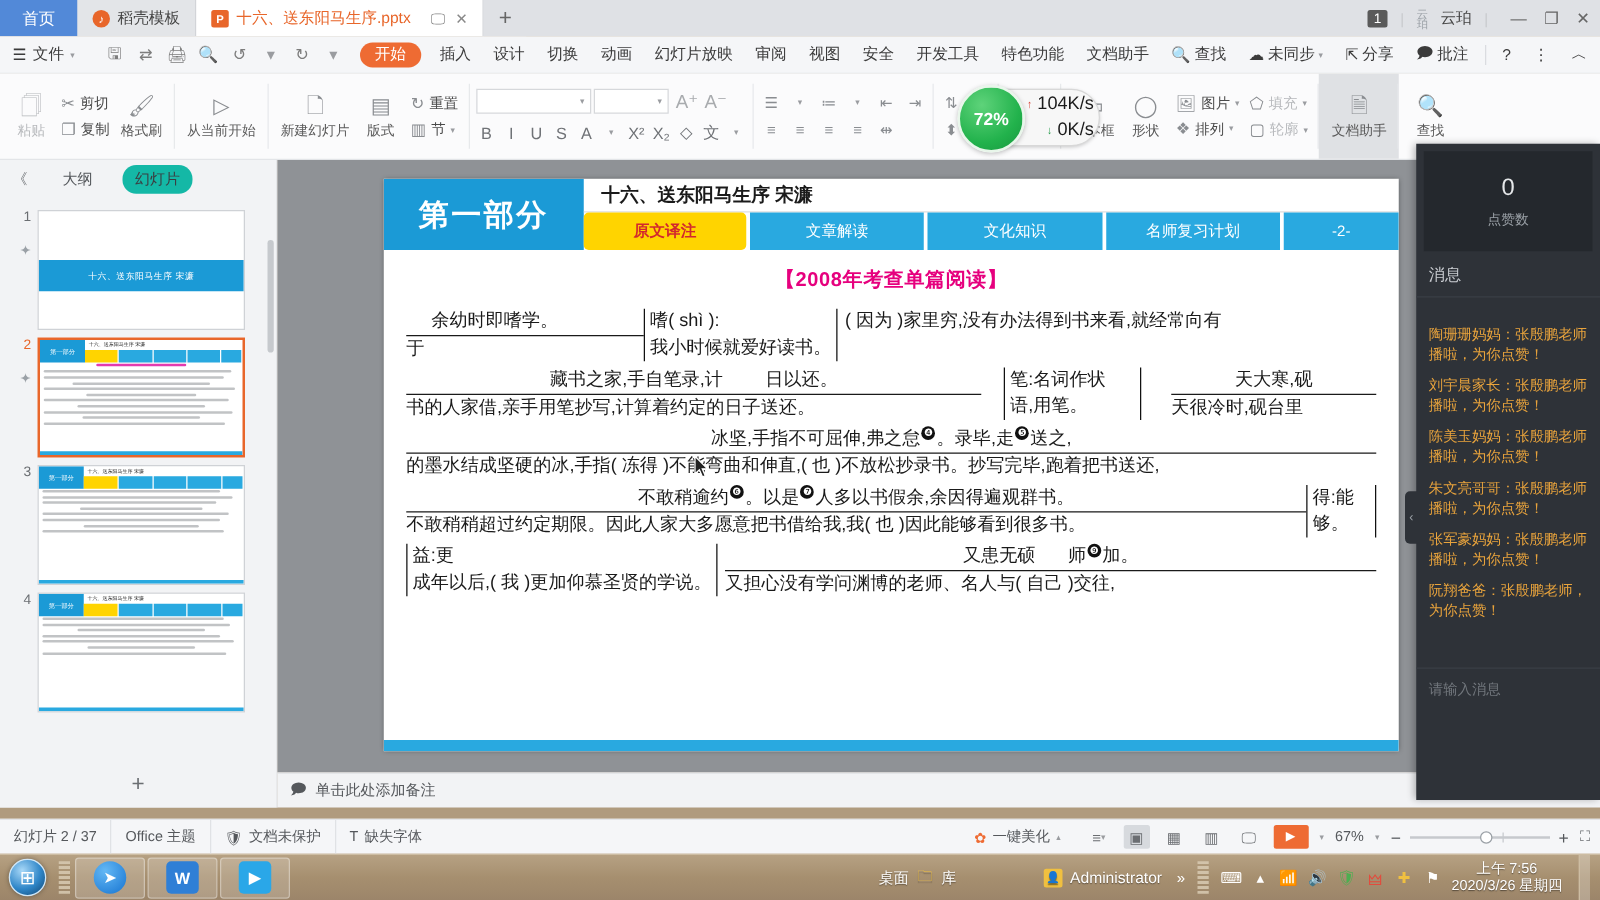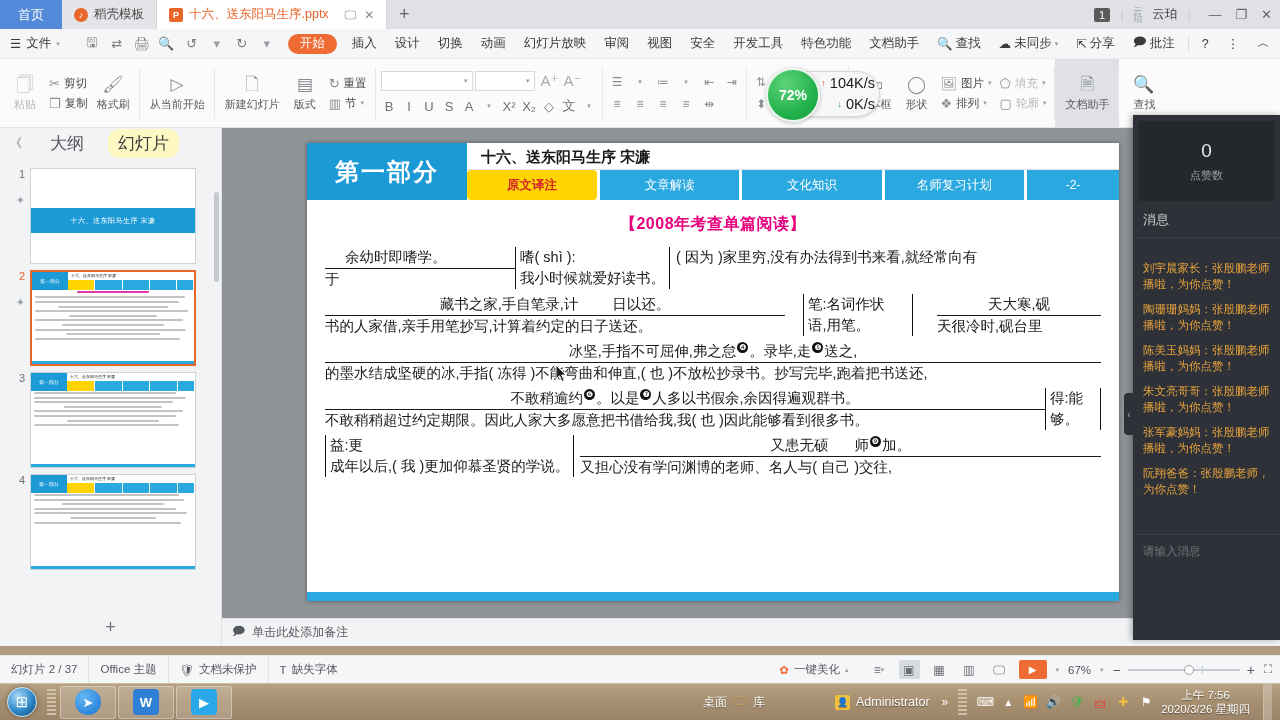--- a/index.html
+++ b/index.html
@@ -90,22 +90,22 @@
   .netspeeds{ margin-left:56px; font-size:9.5px; color:#3a3a3a; line-height:14px;}
   .netspeeds .ln{ display:flex; align-items:center; gap:4px; justify-content:flex-end; width:48px;}
   .arrw{ color:#d94a3d; font-size:9px;}
   .arrw.dn{ color:#2a9d4e;}
 
   
   .leftpane{ position:absolute; left:0; top:128px; width:222px; height:518px;
              background:#f2f3f5; border-right:1px solid #e0e2e5;}
   .lp-head{ height:30px; display:flex; align-items:center; gap:14px; padding-left:6px;}
   .collapse{ color:#6b6e72; font-size:12px; width:20px; text-align:center;}
-  .lp-tab{ font-size:17px; color:#55585c; padding:3px 10px; border-radius:11px;}
-  .lp-tab.sel{ background:#fef9c3; color:#3b3e42;}
+  .lp-tab{ font-size:12px; color:#55585c; padding:3px 10px; border-radius:11px;}
+  .lp-tab.sel{ background:#14b8a6; color:#3b3e42;}
   .slides{ position:absolute; top:30px; left:0; right:0; bottom:38px; overflow:hidden; padding-top:4px;}
   .slide-row{ display:flex; align-items:flex-start; padding:6px 8px 0 4px; }
   .sl-num{ width:26px; text-align:right; padding-right:5px; font-size:11px; color:#6b6e72;
            display:flex; flex-direction:column; align-items:flex-end; gap:14px;}
   .sl-num .star{ color:#9aa0a6; font-size:11px;}
   .sl-num.cur{ color:#e8662a; }
   .thumb{ width:166px; background:#fff; border:1px solid #cfd2d6; position:relative; overflow:hidden;}
   .thumb.selected{ border:2px solid #e8662a; }
   .thumb.t1{ height:96px; }
   .thumb.tn{ height:96px; }
@@ -770,22 +770,22 @@
   </div>
 
   <div class="chat">
     <div class="chat-arrow">‹</div>
     <div class="chat-stat">
       <div class="num">0</div>
       <div class="cap">点赞数</div>
     </div>
     <div class="chat-hd">消息</div>
     <div class="chat-list">
+      <div class="msg">陶珊珊妈妈：张殷鹏老师播啦，为你点赞！</div>
       <div class="msg">刘宇晨家长：张殷鹏老师播啦，为你点赞！</div>
-      <div class="msg">陶珊珊妈妈：张殷鹏老师播啦，为你点赞！</div>
       <div class="msg">陈美玉妈妈：张殷鹏老师播啦，为你点赞！</div>
       <div class="msg">朱文亮哥哥：张殷鹏老师播啦，为你点赞！</div>
       <div class="msg">张军豪妈妈：张殷鹏老师播啦，为你点赞！</div>
       <div class="msg">阮翔爸爸：张殷鹏老师，为你点赞！</div>
     </div>
     <div class="chat-input">
       <span>请输入消息</span>
     </div>
   </div>
 

